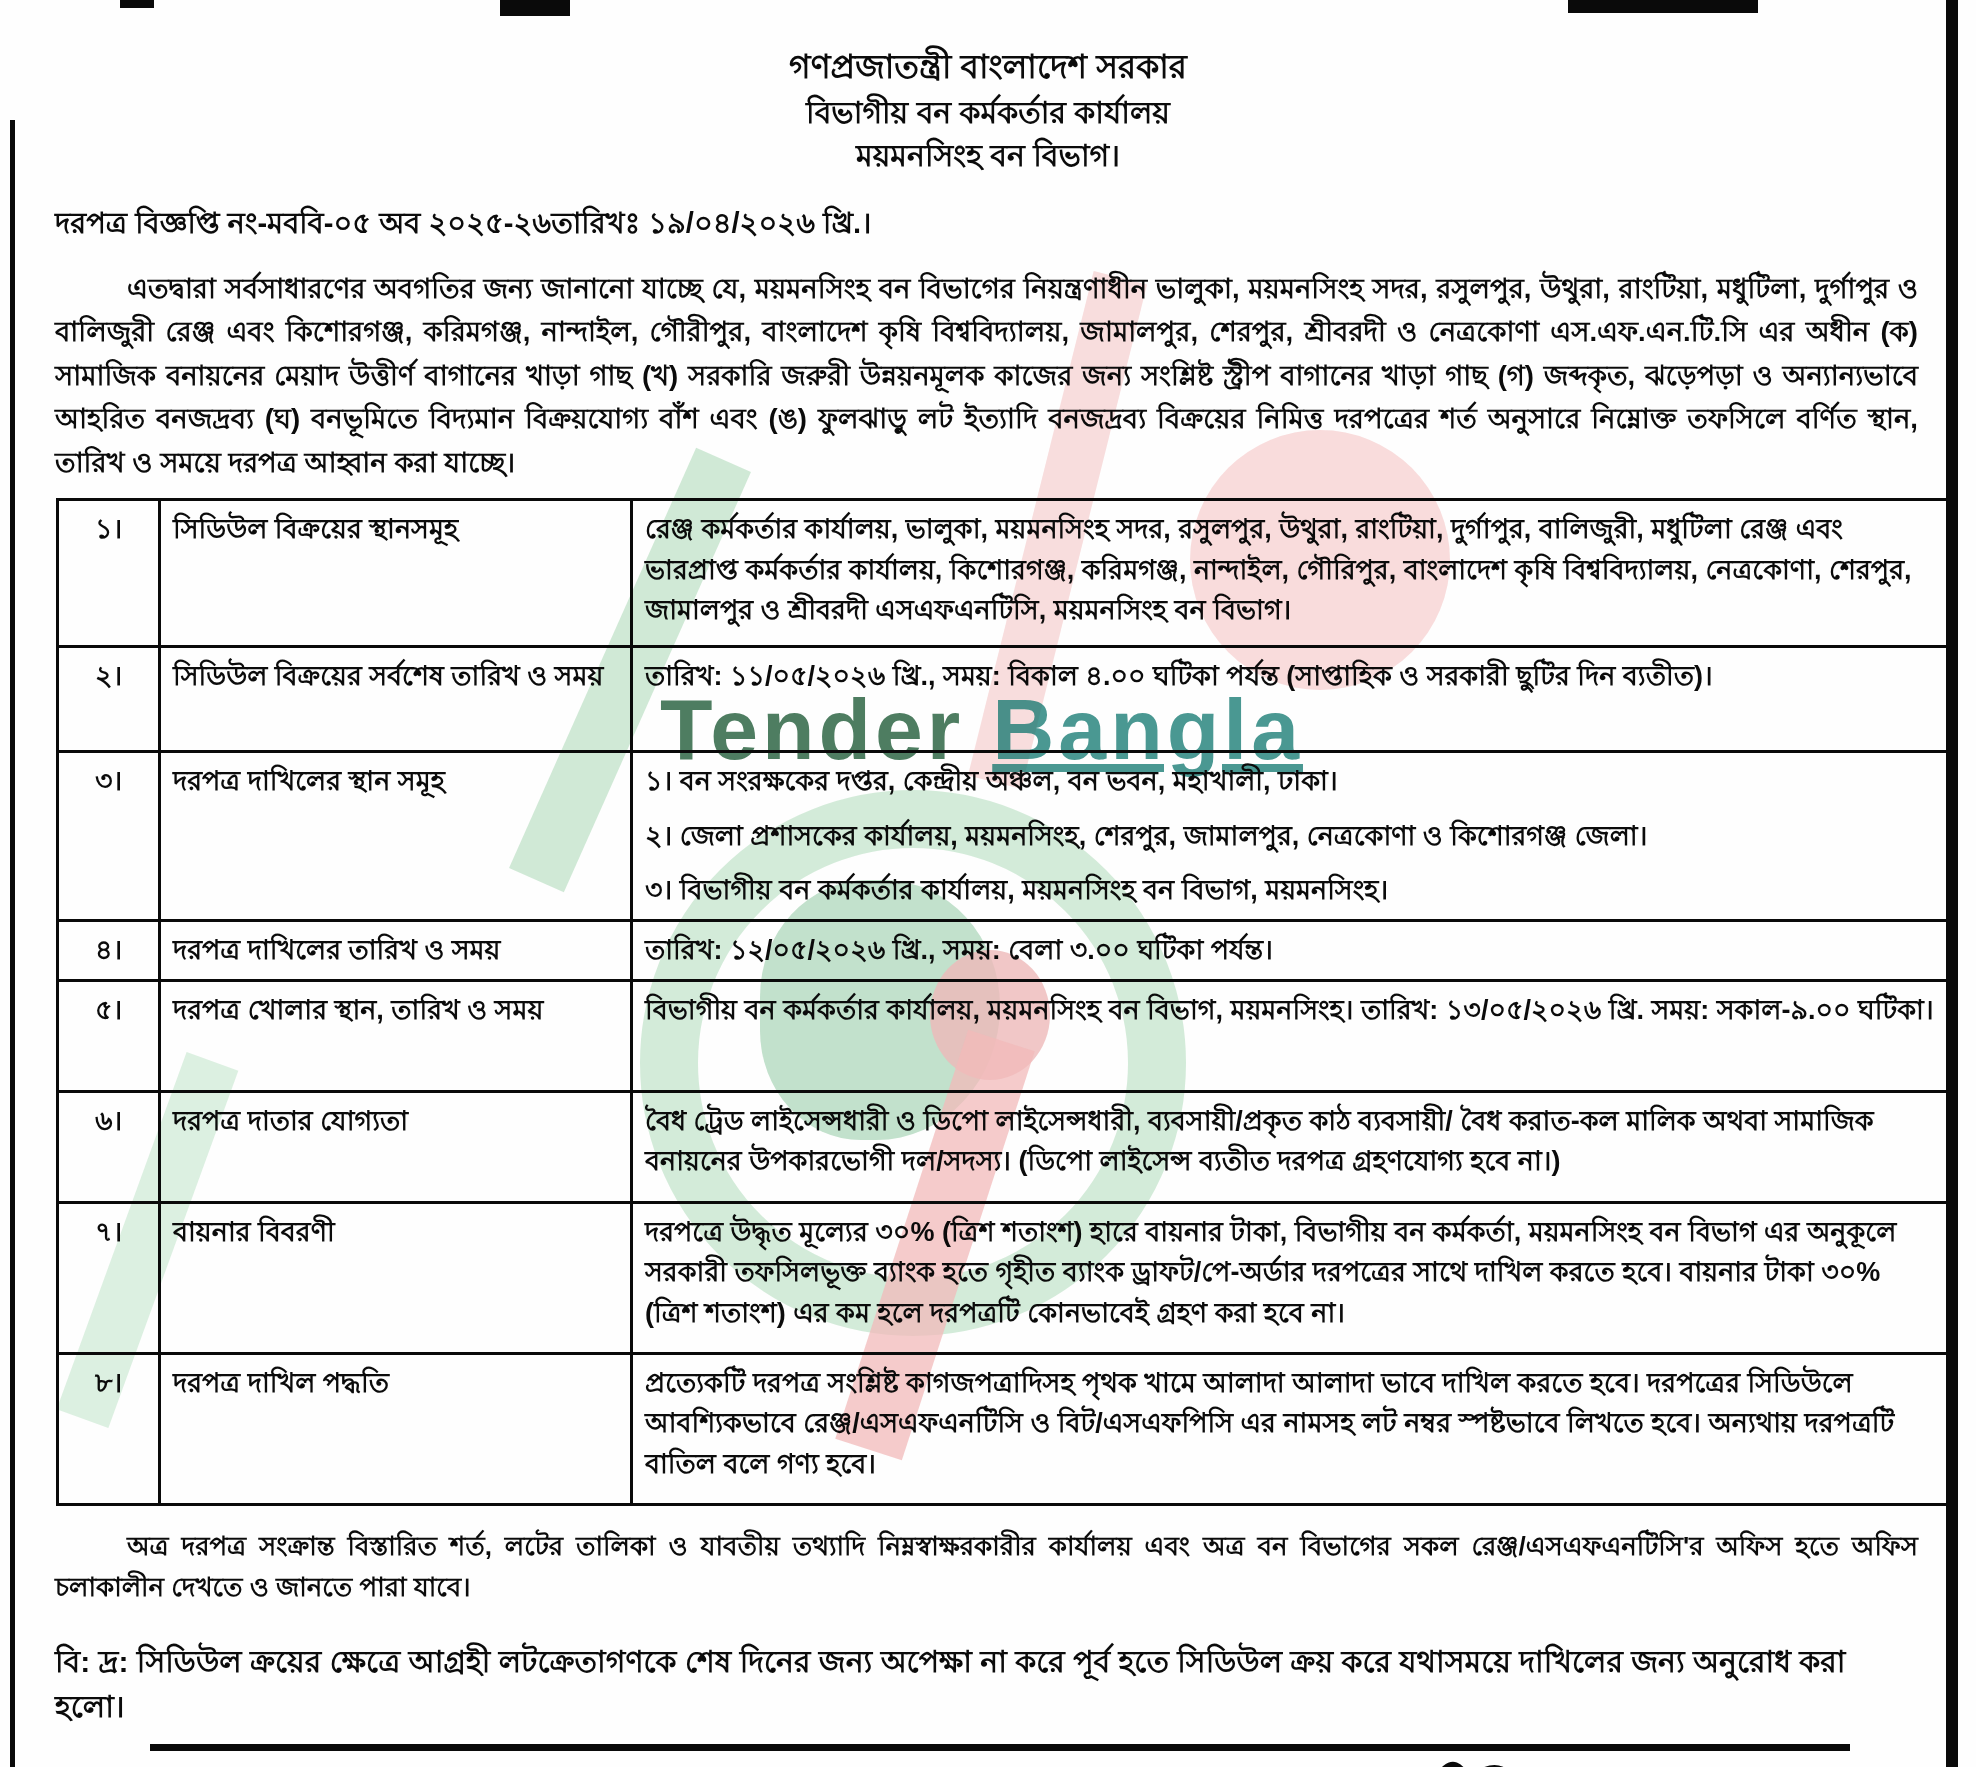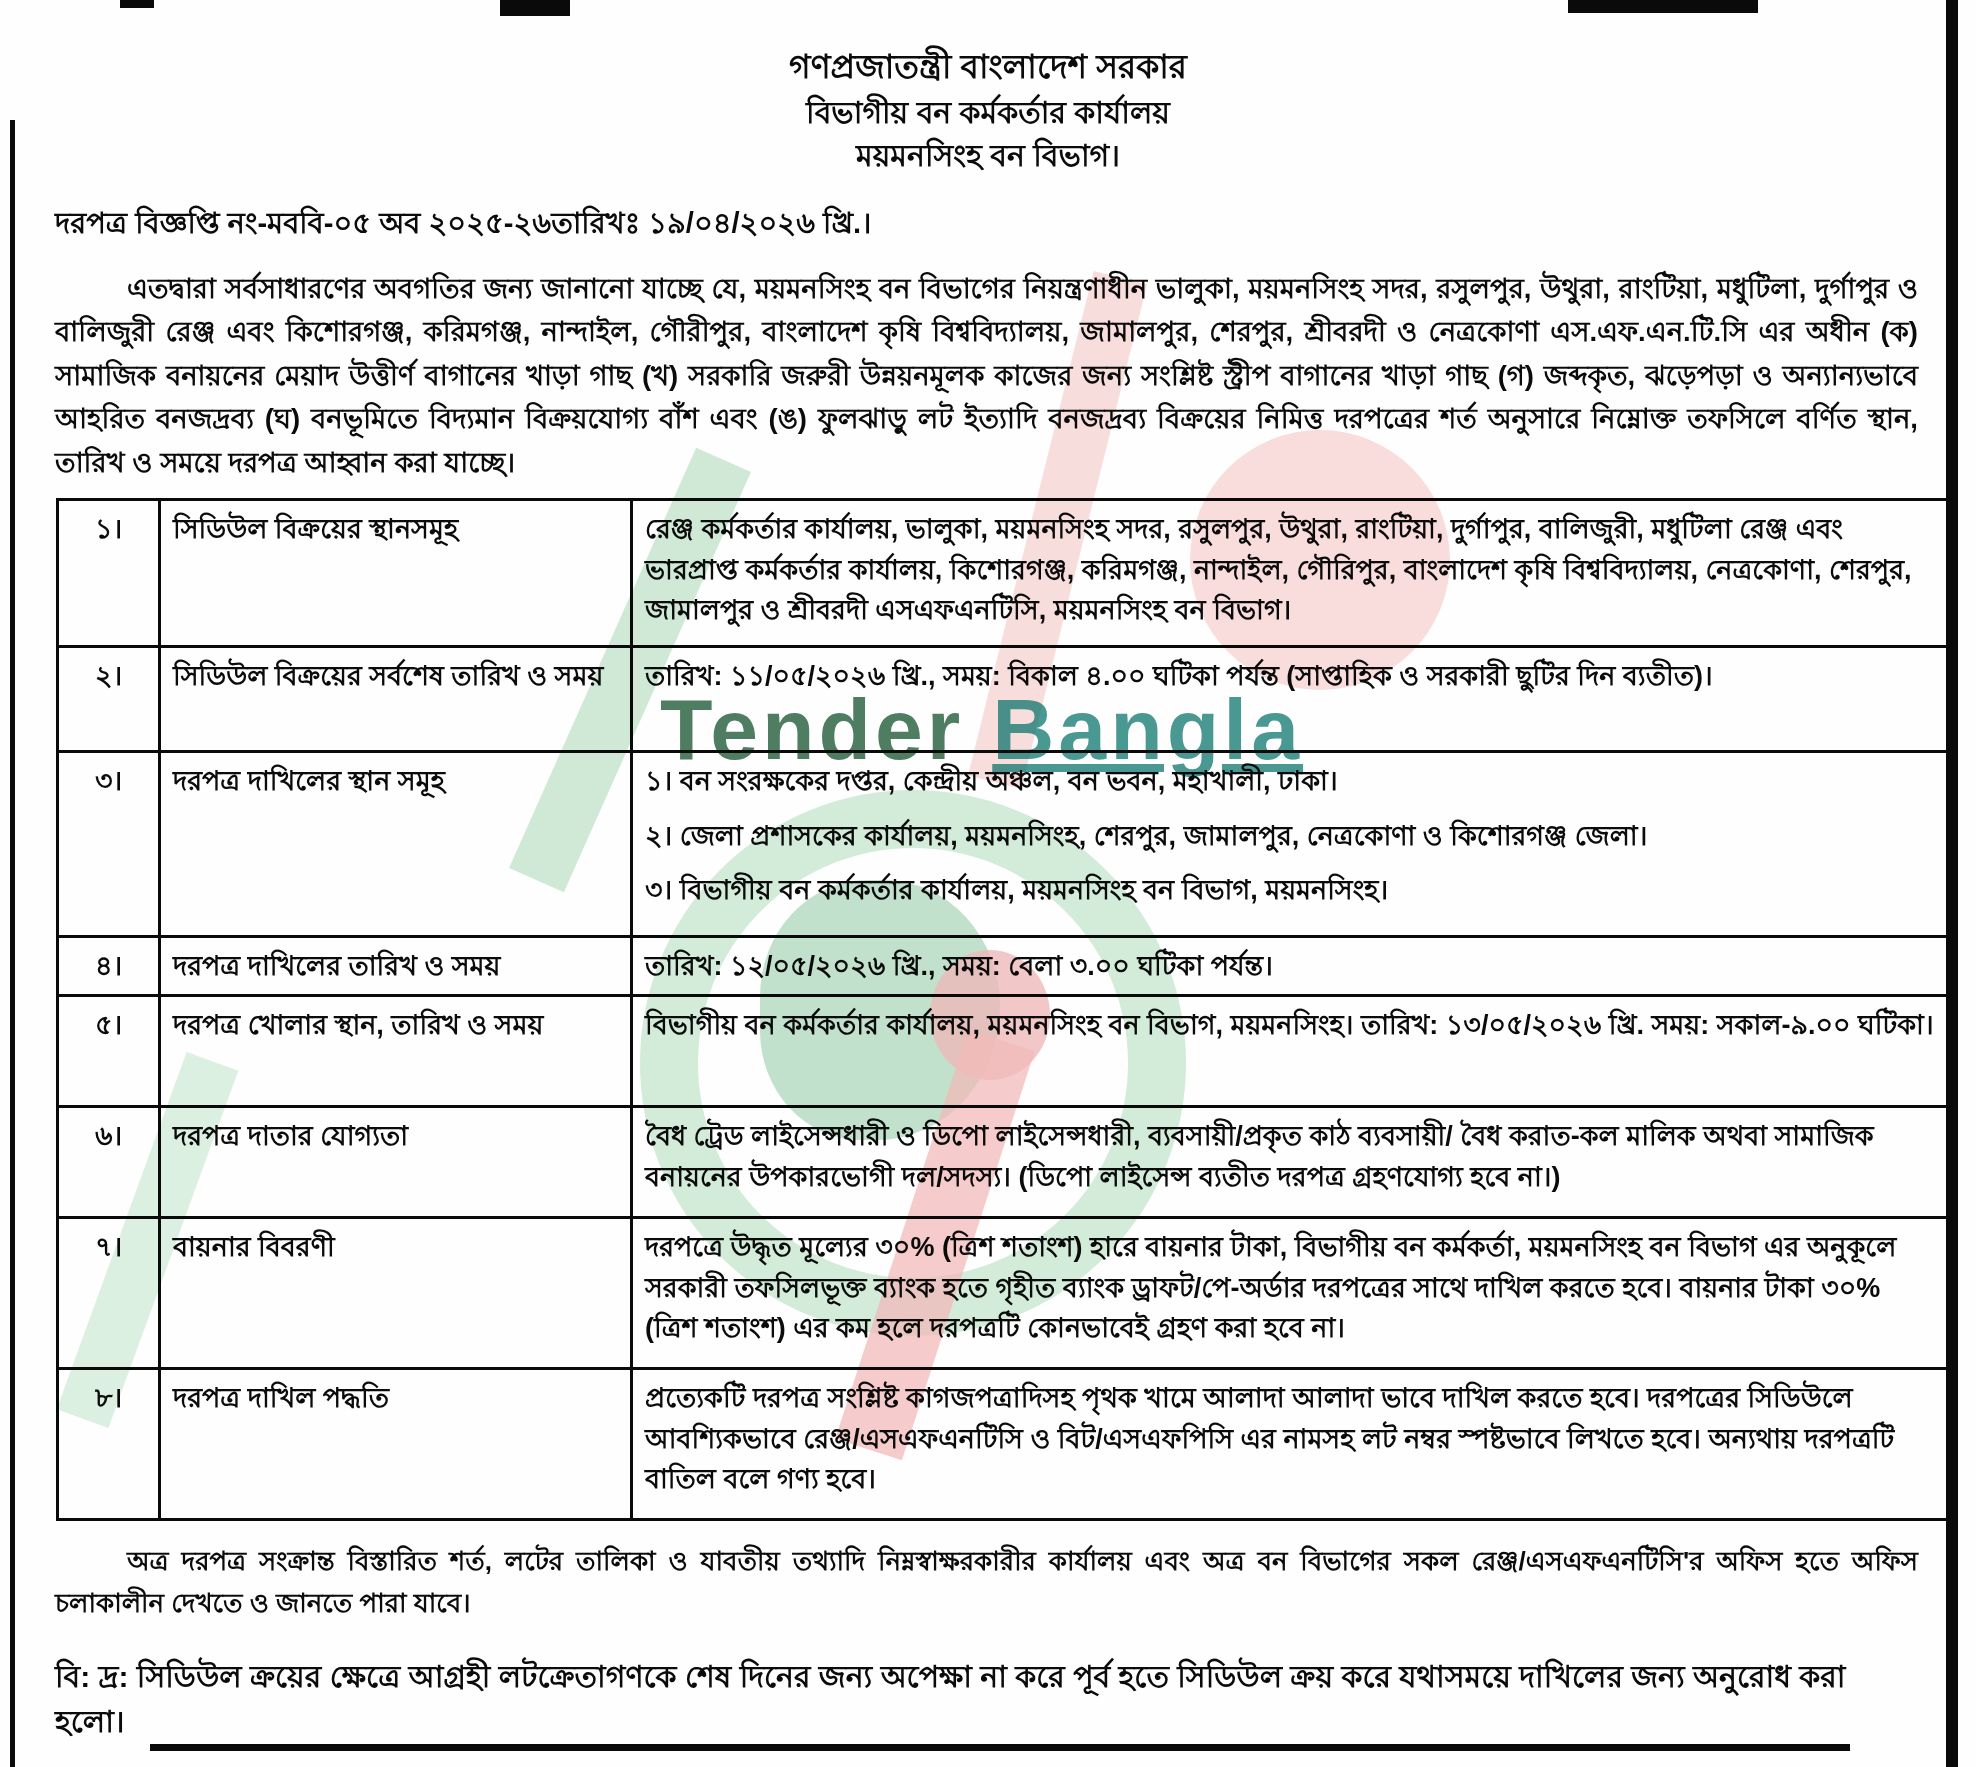--- a/index.html
+++ b/index.html
@@ -95,21 +95,21 @@
   table.schedule td{
     border:3px solid #0a0a0a;
     vertical-align:top;
     padding:8px 12px;
     line-height:1.5;
   }
   td.c-no{width:75px;text-align:center;padding-left:4px;padding-right:4px;}
   td.c-label{width:445px;}
   td.c-value{}
   .vline{margin-bottom:14px;}
-  .vline:last-child{margin-bottom:16px;}
+  .vline:last-child{margin-bottom:0;}
   tr.r1 td{height:128px;}
   tr.r2 td{height:86px;}
   tr.r3 td{height:150px;}
   tr.r4 td{height:40px;}
   tr.r5 td{height:92px;}
   tr.r6 td{height:92px;}
   tr.r7 td{height:132px;}
   tr.r8 td{height:132px;}
   
   .footer-para1{

